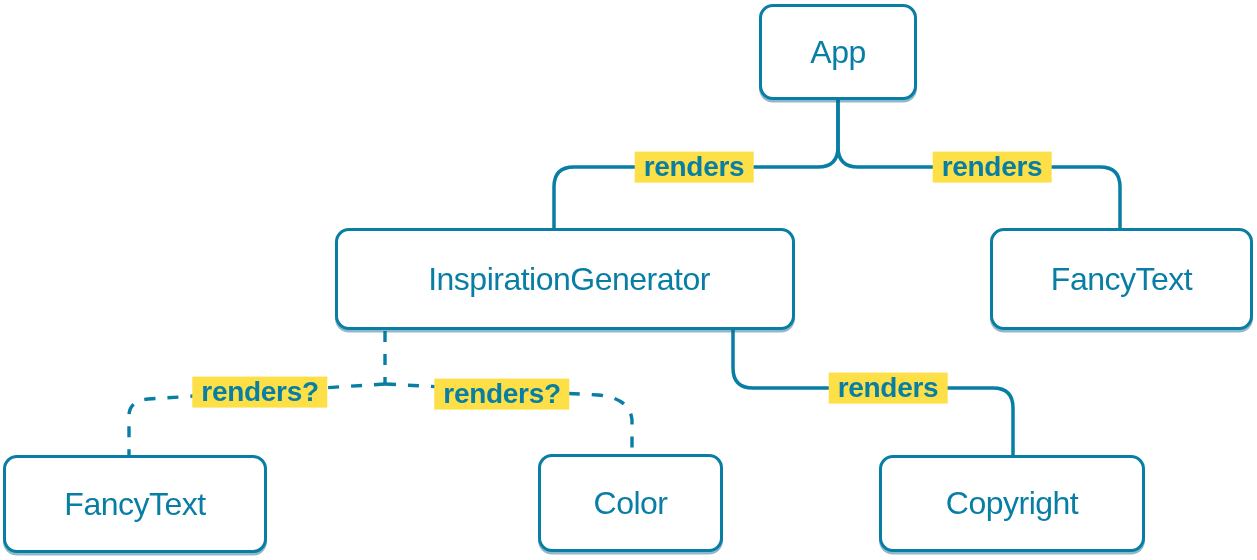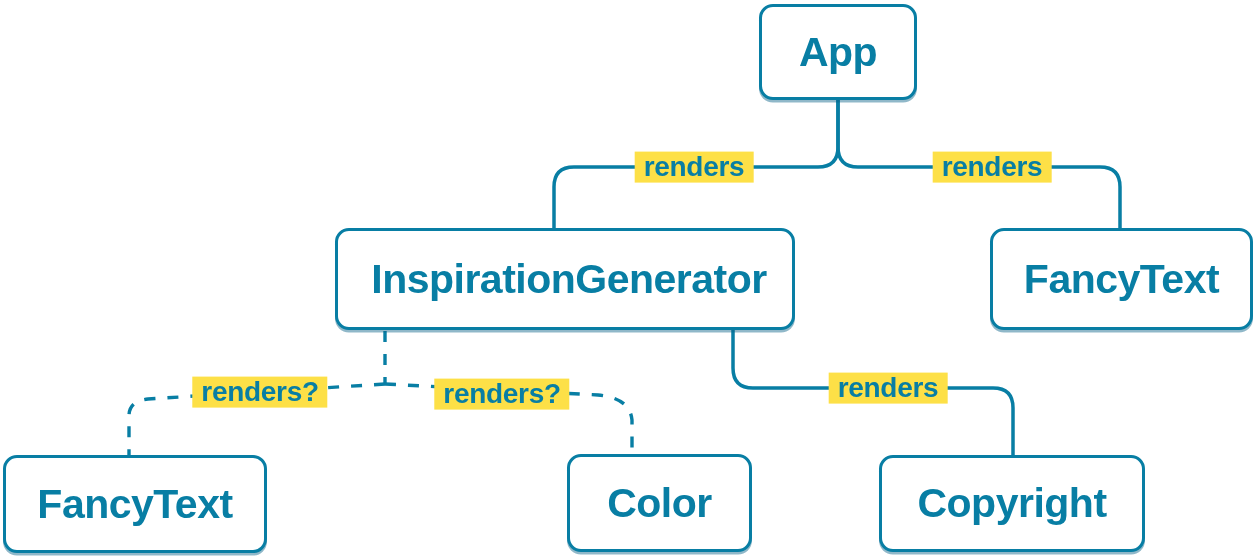--- a/index.html
+++ b/index.html
@@ -53,22 +53,22 @@
     display: flex;
     align-items: center;
     justify-content: center;
     background: #ffffff;
     border: 3px solid #087ea4;
     border-radius: 14px;
     box-shadow: 0 2.5px 0 rgba(8, 97, 135, 0.45);
   }
   .node-label {
     color: #087ea4;
-    font-size: 41px;
-    font-weight: 700;
+    font-size: 32px;
+    font-weight: 400;
     letter-spacing: -0.5px;
     white-space: nowrap;
   }
 </style>
 </head>
 <body>
 
 <div class="canvas">
 
   <svg class="edges-layer" viewBox="0 0 1257 560" xmlns="http://www.w3.org/2000/svg">
@@ -101,21 +101,21 @@
   </div>
 
   <div class="node" style="left:990px; top:228px; width:263px; height:102px;">
     <span class="node-label">FancyText</span>
   </div>
 
   <div class="node" style="left:3px; top:455px; width:264px; height:98px;">
     <span class="node-label">FancyText</span>
   </div>
 
-  <div class="node" style="left:538px; top:454px; width:185px; height:98px;margin-left:29px;">
+  <div class="node" style="left:538px; top:454px; width:185px; height:98px;">
     <span class="node-label">Color</span>
   </div>
 
   <div class="node" style="left:879px; top:455px; width:266px; height:97px;">
     <span class="node-label">Copyright</span>
   </div>
 
 </div>
 
 </body></html>

